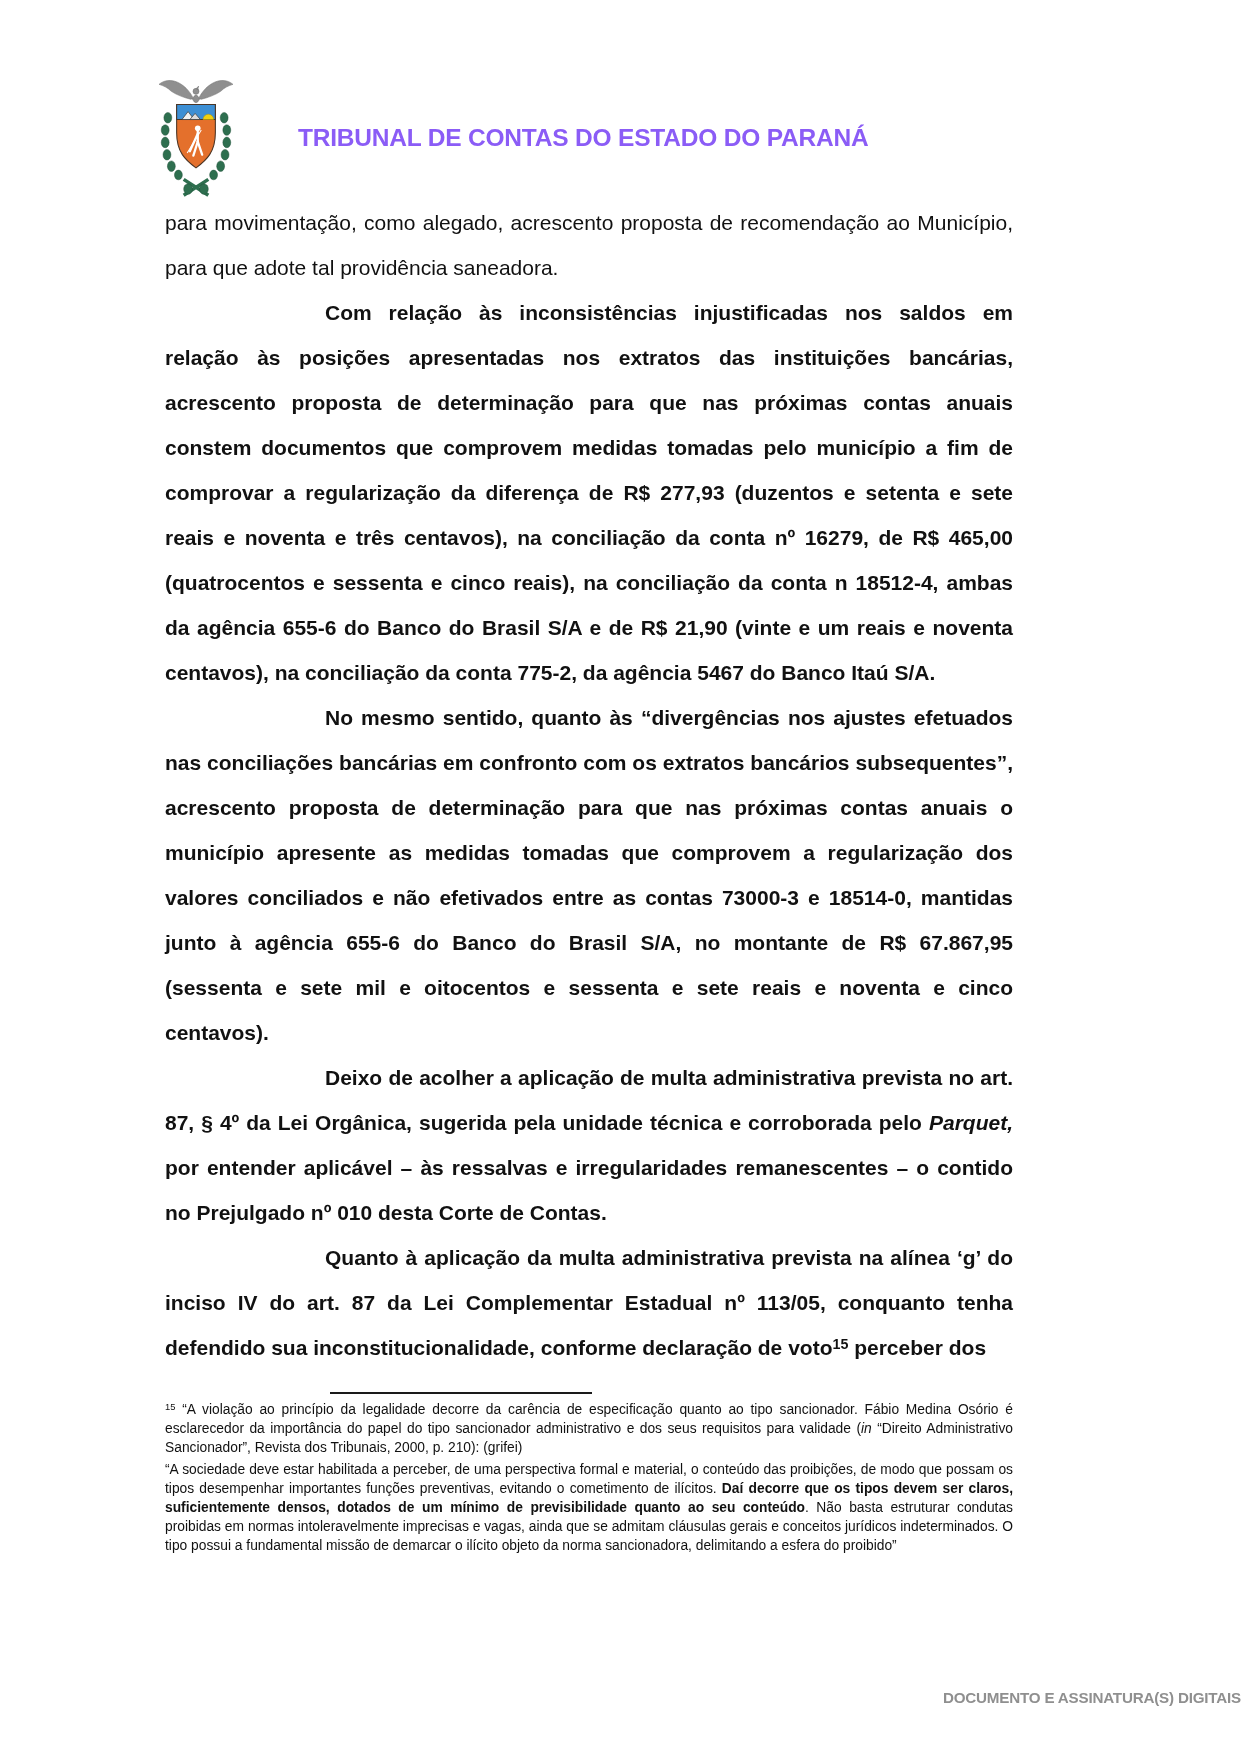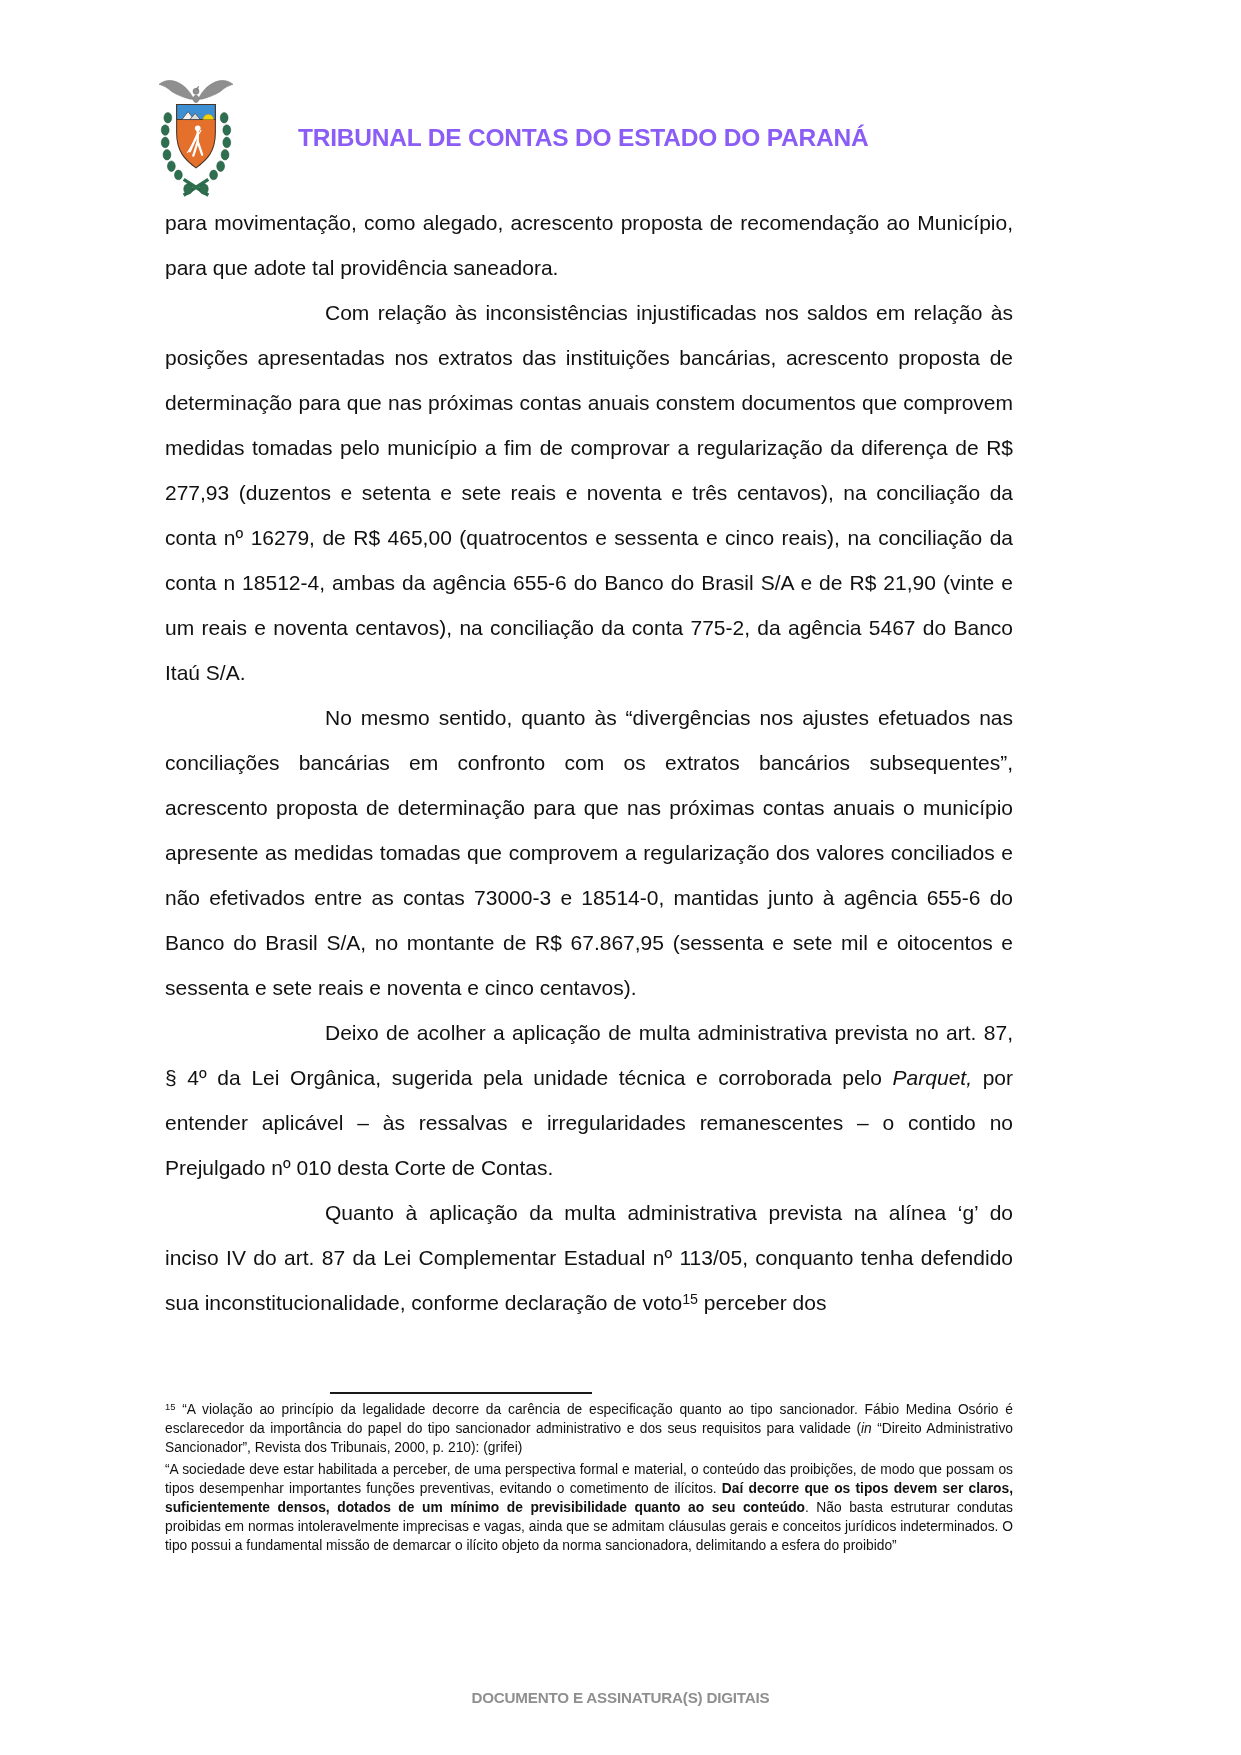--- a/index.html
+++ b/index.html
@@ -21,39 +21,39 @@
     font-size:24.5px;font-weight:bold;color:#8b5cf6;
     letter-spacing:-0.2px;white-space:nowrap;
   }
   
   .body-text{
     position:absolute;left:165px;top:200px;width:848px;
     font-size:21px;line-height:45px;
     text-align:justify;
   }
   .para{margin:0;}
-  .para.indent{text-indent:160px;}
+  .para.indent{text-indent:160px;font-weight:bold;}
   .b{font-weight:bold;}
   .i{font-style:italic;}
   sup{font-size:0.68em;line-height:0;position:relative;top:-0.45em;vertical-align:baseline;}
   
   .fn-sep{
     position:absolute;left:330px;top:1392px;width:262px;height:0;
     border-top:2.5px solid #1a1a1a;
   }
   .footnotes{
     position:absolute;left:165px;top:1400px;width:848px;
     font-size:13.8px;line-height:19px;
     text-align:justify;
   }
   .fn{margin:0 0 3px 0;}
   
   .doc-footer{
     position:absolute;left:0;top:1686px;width:1241px;
-    text-align:center;
+    text-align:right;
     font-weight:bold;
     font-size:15.2px;line-height:24px;
     letter-spacing:-0.2px;
     color:#8f8f8f;
   }
 </style>
 </head>
 <body>
 
 <div class="page">

